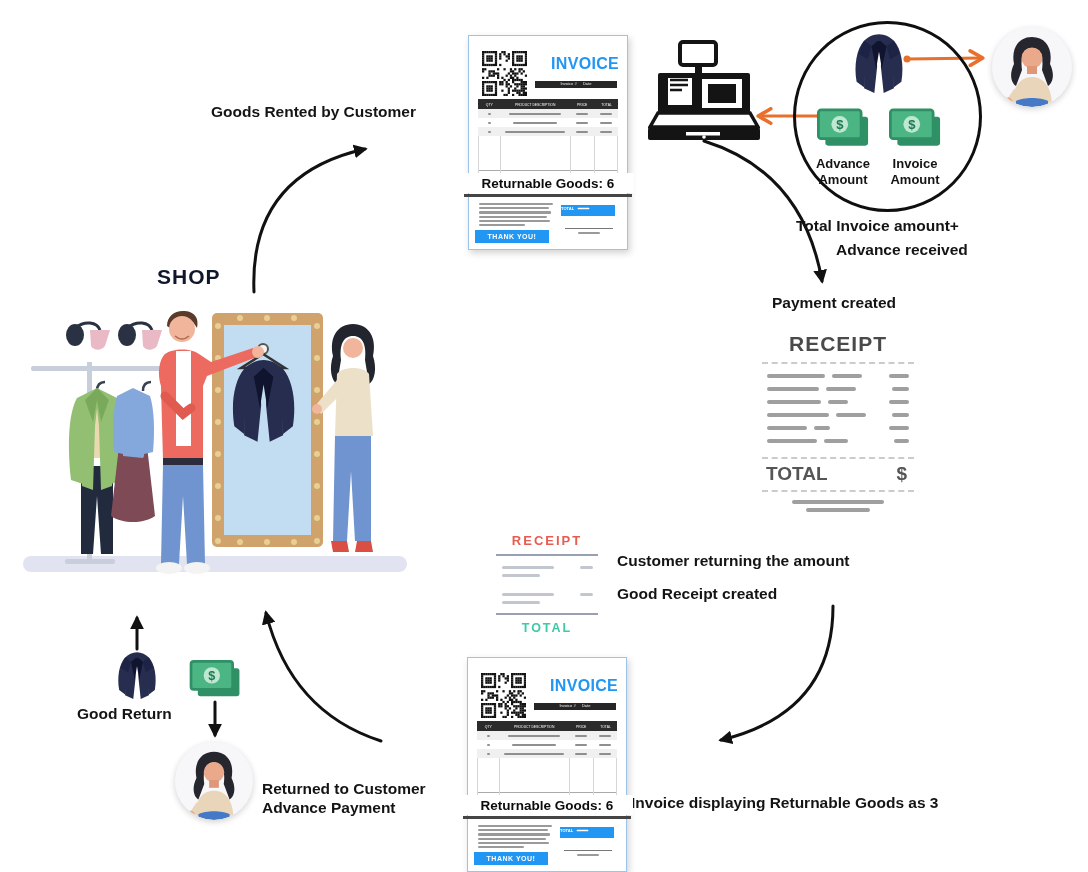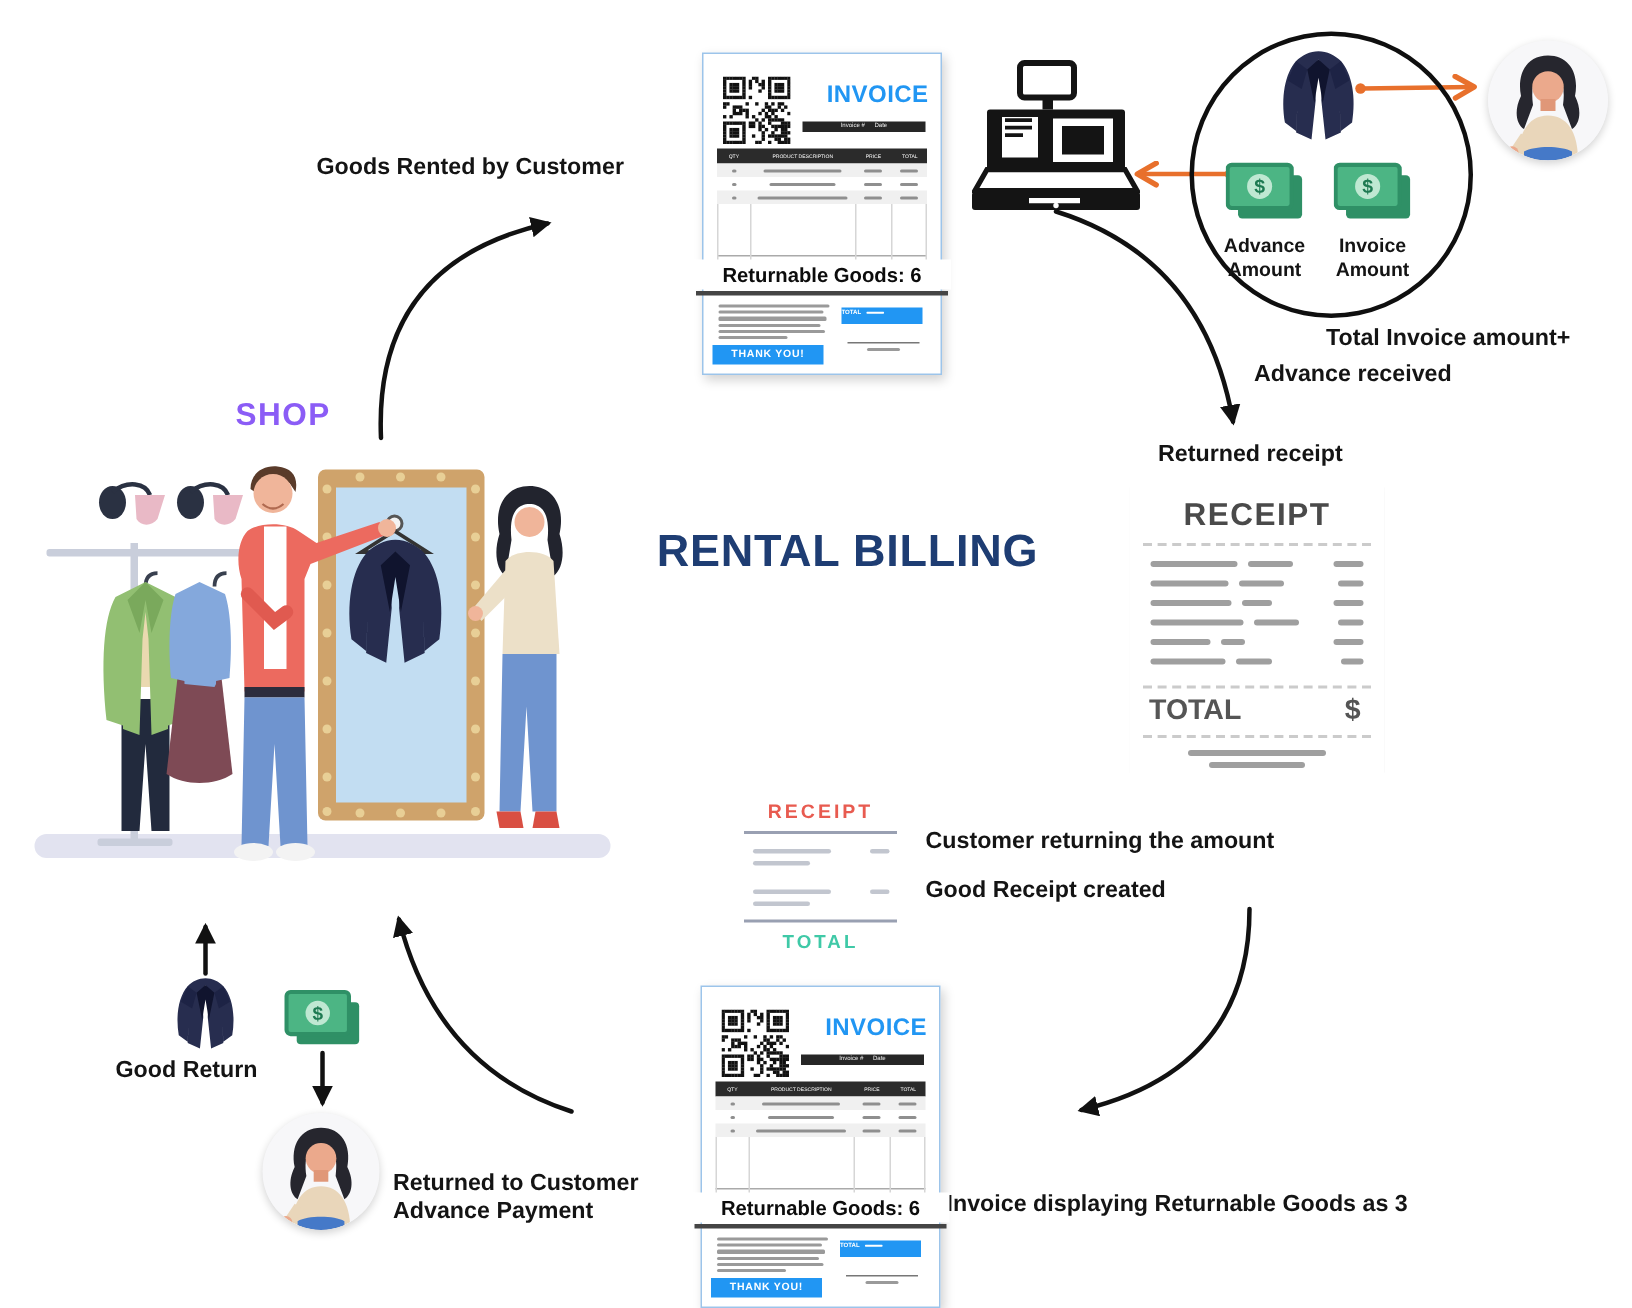--- a/index.html
+++ b/index.html
@@ -1,20 +1,20 @@
 <!DOCTYPE html>
 <html><head>
 <meta charset="utf-8">
 <style>
   html,body{margin:0;padding:0;}
   body{width:1088px;height:872px;position:relative;background:#fff;
        font-family:"Liberation Sans",sans-serif;overflow:hidden;color:#111;}
   .abs{position:absolute;}
   .lbl{position:absolute;font-weight:700;font-size:15.5px;color:#141414;white-space:nowrap;}
-  .navy{color:#8b5cf6;}
+  .navy{color:#0f172a;}
   
   .title{position:absolute;left:408px;top:342px;width:314px;text-align:center;
          font-weight:700;font-size:30px;line-height:51px;color:#1e3d73;letter-spacing:.5px;}
   
   .invoice{position:absolute;width:158px;height:213px;background:#fff;
            border:1px solid #9cc4ea;box-shadow:2px 3px 7px rgba(0,0,0,.18);}
   .inv-qr{position:absolute;left:13px;top:15px;width:45px;height:45px;}
   .inv-title{position:absolute;right:8px;top:19px;font-weight:700;font-size:16px;
              color:#2196f3;letter-spacing:.3px;}
   .inv-meta{position:absolute;left:66px;top:45px;width:82px;height:7px;background:#262626;overflow:hidden;}
@@ -120,25 +120,24 @@
     <path d="M820 116 L760 116" marker-end="url(#mOrange)"></path>
     <path d="M908 59 L981 58" marker-end="url(#mOrange)"></path>
   </g>
   <circle cx="820" cy="116" r="3.5" fill="#e8702c"></circle>
   <circle cx="907" cy="59" r="3.5" fill="#e8702c"></circle>
 </svg>
 
 <div class="lbl" style="left:211px;top:103px">Goods Rented by Customer</div>
 <div class="lbl navy" style="left:157px;top:265px;font-size:21px;letter-spacing:1px">SHOP</div>
 <div class="title">
-  <div>RENTAL BILLING</div>
 </div>
-<div class="lbl" style="left:884px;top:217px">Total Invoice amount+</div>
+<div class="lbl" style="left:796px;top:217px">Total Invoice amount+</div>
 <div class="lbl" style="left:836px;top:241px">Advance received</div>
-<div class="lbl" style="left:772px;top:294px">Returned receipt</div>
+<div class="lbl" style="left:772px;top:294px">Payment created</div>
 <div class="lbl" style="left:617px;top:552px">Customer returning the amount</div>
 <div class="lbl" style="left:617px;top:585px">Good Receipt created</div>
 <div class="lbl" style="left:631px;top:794px">Invoice displaying Returnable Goods as 3</div>
 <div class="lbl" style="left:77px;top:705px">Good Return</div>
 <div class="lbl" style="left:262px;top:799px">Advance Payment</div>
 <div class="lbl" style="left:262px;top:780px">Returned to Customer</div>
 
 <div class="big-circle"></div>
 <svg class="abs" style="left:851px;top:31px" width="56" height="66">
     <use href="#sym-jacket"></use>

